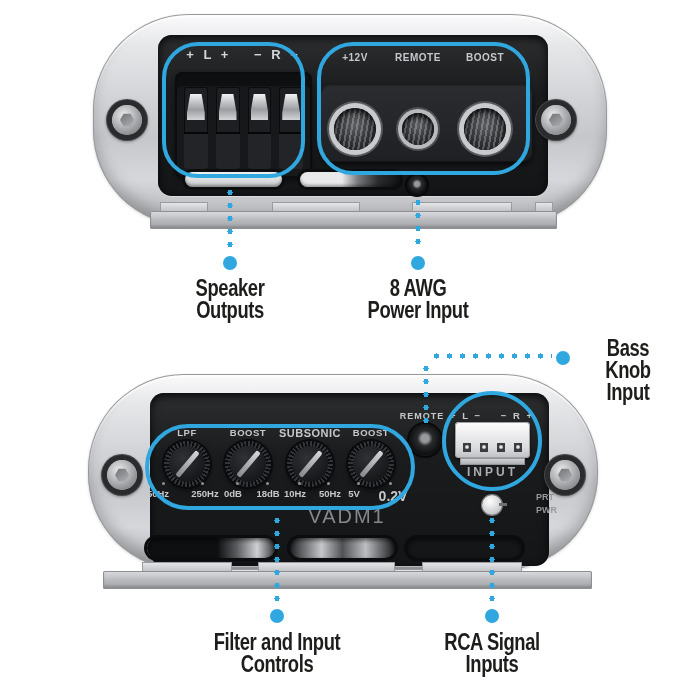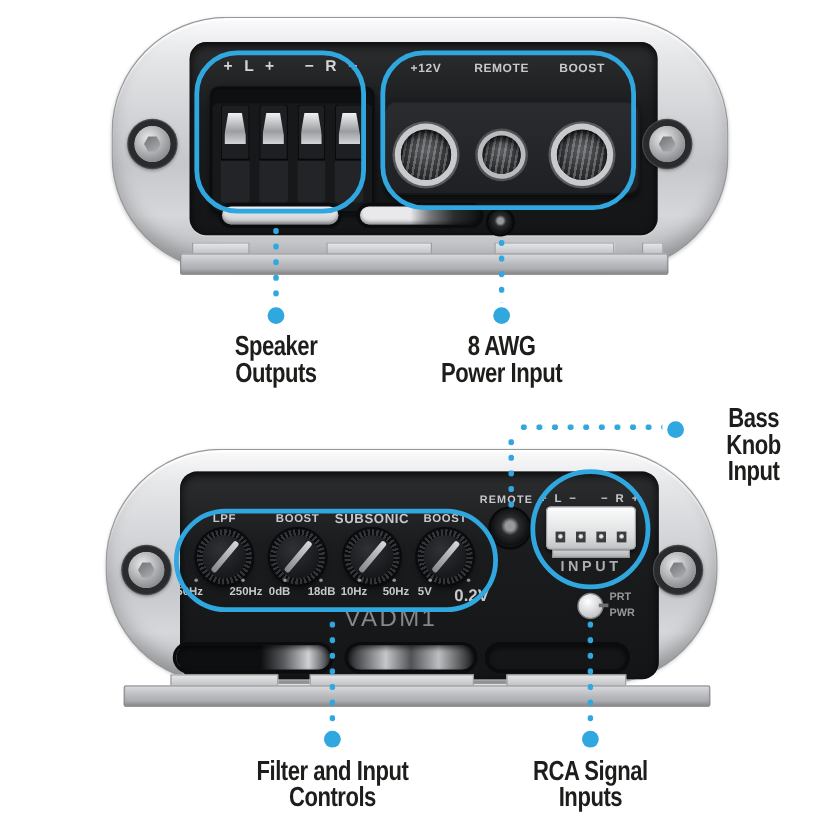--- a/index.html
+++ b/index.html
@@ -193,21 +193,21 @@
 
     <div class="panel-text" style="left:48px;  top:114px; width:44px; font-size:9.5px;">50Hz</div>
     <div class="panel-text" style="left:95px;  top:114px; width:44px; font-size:9.5px;">250Hz</div>
     <div class="panel-text" style="left:123px; top:114px; width:44px; font-size:9.5px;">0dB</div>
     <div class="panel-text" style="left:158px; top:114px; width:44px; font-size:9.5px;">18dB</div>
     <div class="panel-text" style="left:185px; top:114px; width:44px; font-size:9.5px;">10Hz</div>
     <div class="panel-text" style="left:220px; top:114px; width:44px; font-size:9.5px;">50Hz</div>
     <div class="panel-text" style="left:244px; top:114px; width:44px; font-size:9.5px;">5V</div>
     <div class="panel-text" style="left:283px; top:114px; width:44px; font-size:14px;">0.2V</div>
 
-    <div style="position:absolute; left:199px; top:131px; width:120px; 
+    <div style="position:absolute; left:199px; top:131px; width:120px; text-align:center;
                 font-size:20px; letter-spacing:2px; color:#85878b;">VADM1</div>
 
     <div class="panel-text" style="left:302px; top:37px; width:64px; font-size:9px; letter-spacing:1px;">REMOTE</div>
     <div class="jack" style="left:321px; top:50px; width:32px; height:32px;"></div>
 
     <div style="position:absolute; left:362px; top:36px; width:84px; display:flex; justify-content:space-between;">
       <span class="panel-text" style="position:static; font-size:9.5px; letter-spacing:2px;">+ L −</span>
       <span class="panel-text" style="position:static; font-size:9.5px; letter-spacing:2px;">− R +</span>
     </div>
     <div class="input-conn">
@@ -215,21 +215,21 @@
         <div class="pin"></div>
         <div class="pin"></div>
         <div class="pin"></div>
         <div class="pin"></div>
       </div>
     </div>
     <div class="panel-text" style="left:367px; top:91px; width:75px; font-size:12px; letter-spacing:3px; color:#abadb0;">INPUT</div>
 
     <div class="led" style="left:394px; top:121px;"></div>
     <div style="position:absolute; left:411px; top:129px; width:8px; height:3px; background:#6e7073;"></div>
-    <div style="position:absolute; left:420px; top:117px; font-size:9px; font-weight:700; line-height:13px; color:#97999c;">
+    <div style="position:absolute; left:448px; top:117px; font-size:9px; font-weight:700; line-height:13px; color:#97999c;">
       <div>PRT</div>
       <div>PWR</div>
     </div>
 
     <div class="vent" style="left:59px; top:164px; width:128px; background:linear-gradient(90deg,#0e0f10 0 55%,#5a5b5e 70%,#cfd0d3 86%,#35363a);"></div>
     <div class="vent" style="left:202px; top:164px; width:105px; background:linear-gradient(90deg,#222326,#c6c7ca 30%,#515255 50%,#bdbec1 72%,#1b1c1e);"></div>
     <div class="vent" style="left:319px; top:164px; width:115px; background:linear-gradient(90deg,#congruent,#0e0f10), linear-gradient(90deg,#9fa1a4 0 18%,#17181a 40%,#6d6f72 65%,#0e0f10);"></div>
 
     <div class="screw" style="left:19px;  top:86px;"></div>
     <div class="screw" style="left:462px; top:86px;"></div>

